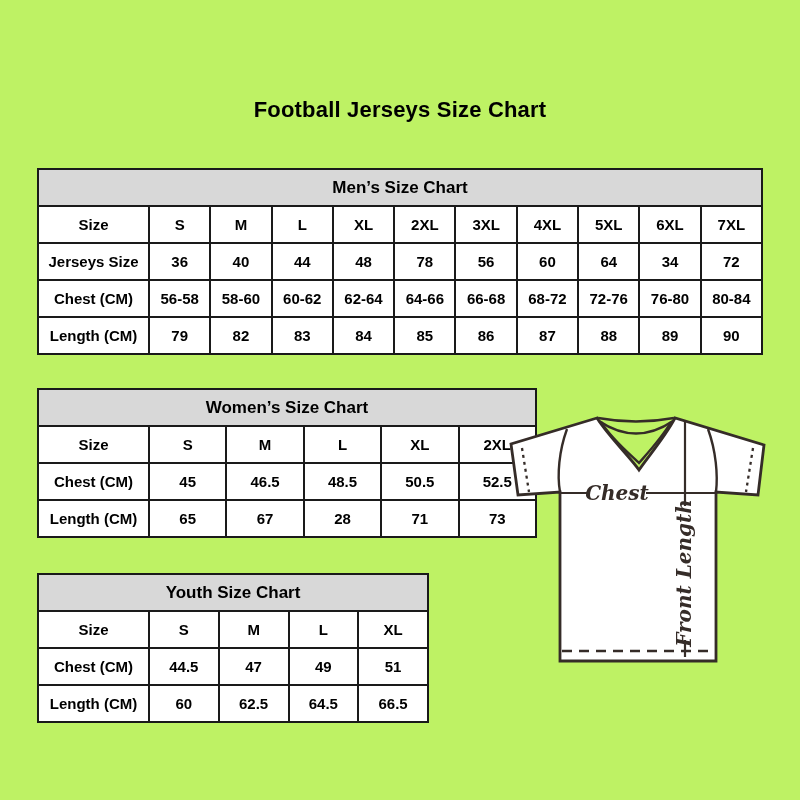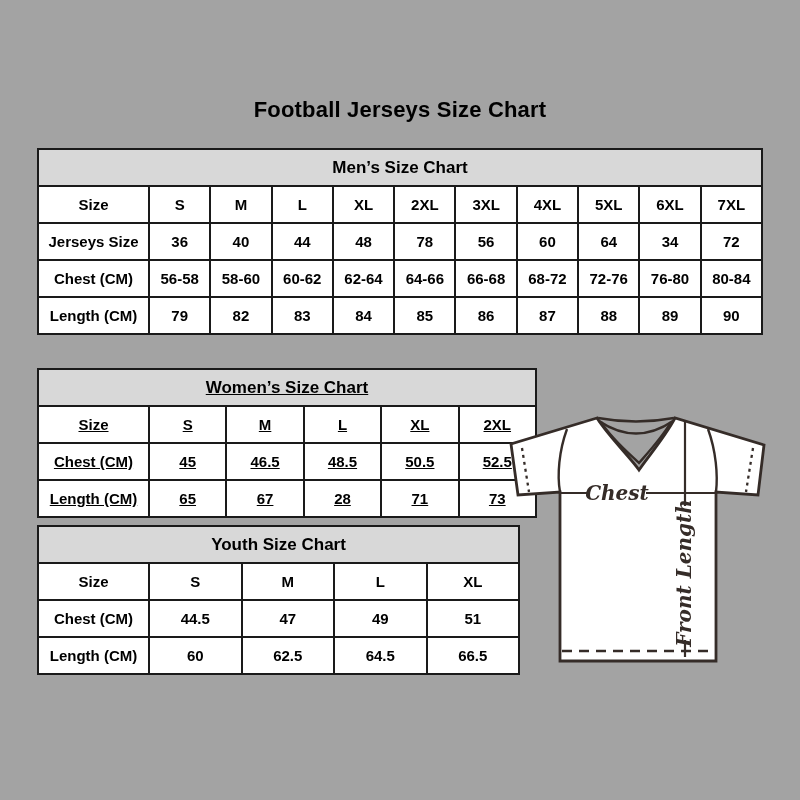--- a/index.html
+++ b/index.html
@@ -1,41 +1,41 @@
 <!DOCTYPE html>
 <html style="--table-header-bg: #d8d8d8; --table-border: #1a1a1a; --jersey-line: #352c28;"><head>
 <meta charset="utf-8">
 <style>
   html,body { margin:0; padding:0; background:#ffffff; }
   .page {
-    position:relative; width:800px; height:800px; background:#a3a3a3;
+    position:relative; width:800px; height:800px; background:#bef264;
     font-family:"Liberation Sans", sans-serif; overflow:hidden;
   }
   .title {
     position:absolute; top:97px; left:0; width:800px; margin:0;
     text-align:center; font-size:22px; font-weight:bold; color:#000;
     letter-spacing:0.2px;
   }
-  .size-table { position:absolute; }
+  .size-table { position:absolute;margin-top:20px; }
   .size-table table {
     width:100%; border-collapse:collapse; table-layout:fixed;
   }
   .size-table th, .size-table td {
     border:2px solid var(--table-border,#1a1a1a);
     text-align:center; vertical-align:middle;
     font-weight:bold; color:#000; padding:0; overflow:hidden;
   }
   .size-table th {
     height:35px; font-size:17px;
     background:var(--table-header-bg,#d8d8d8);
   }
   .size-table td { height:35px; font-size:15px; background:#ffffff; }
   .tbl-mens   { left:37px; top:148px; width:726px; }
-  .tbl-womens { left:37px; top:368px; width:500px;text-decoration:underline; }
-  .tbl-youth  { left:37px; top:525px; width:483px; }
+  .tbl-womens { left:37px; top:368px; width:500px; }
+  .tbl-youth  { left:37px; top:553px; width:392px; }
   .jersey {
     position:absolute; left:505px; top:413px; width:264px; height:252px;
     color:var(--jersey-line,#352c28);
   }
   .jersey .ln { stroke:currentColor; fill:none; stroke-linecap:butt; stroke-linejoin:miter; }
   .jersey .outline { fill:#ffffff; stroke:currentColor; }
   .jersey text {
     fill:currentColor;
     font-family:"DejaVu Serif", serif;
     font-style:italic; font-weight:bold; font-size:20px;

